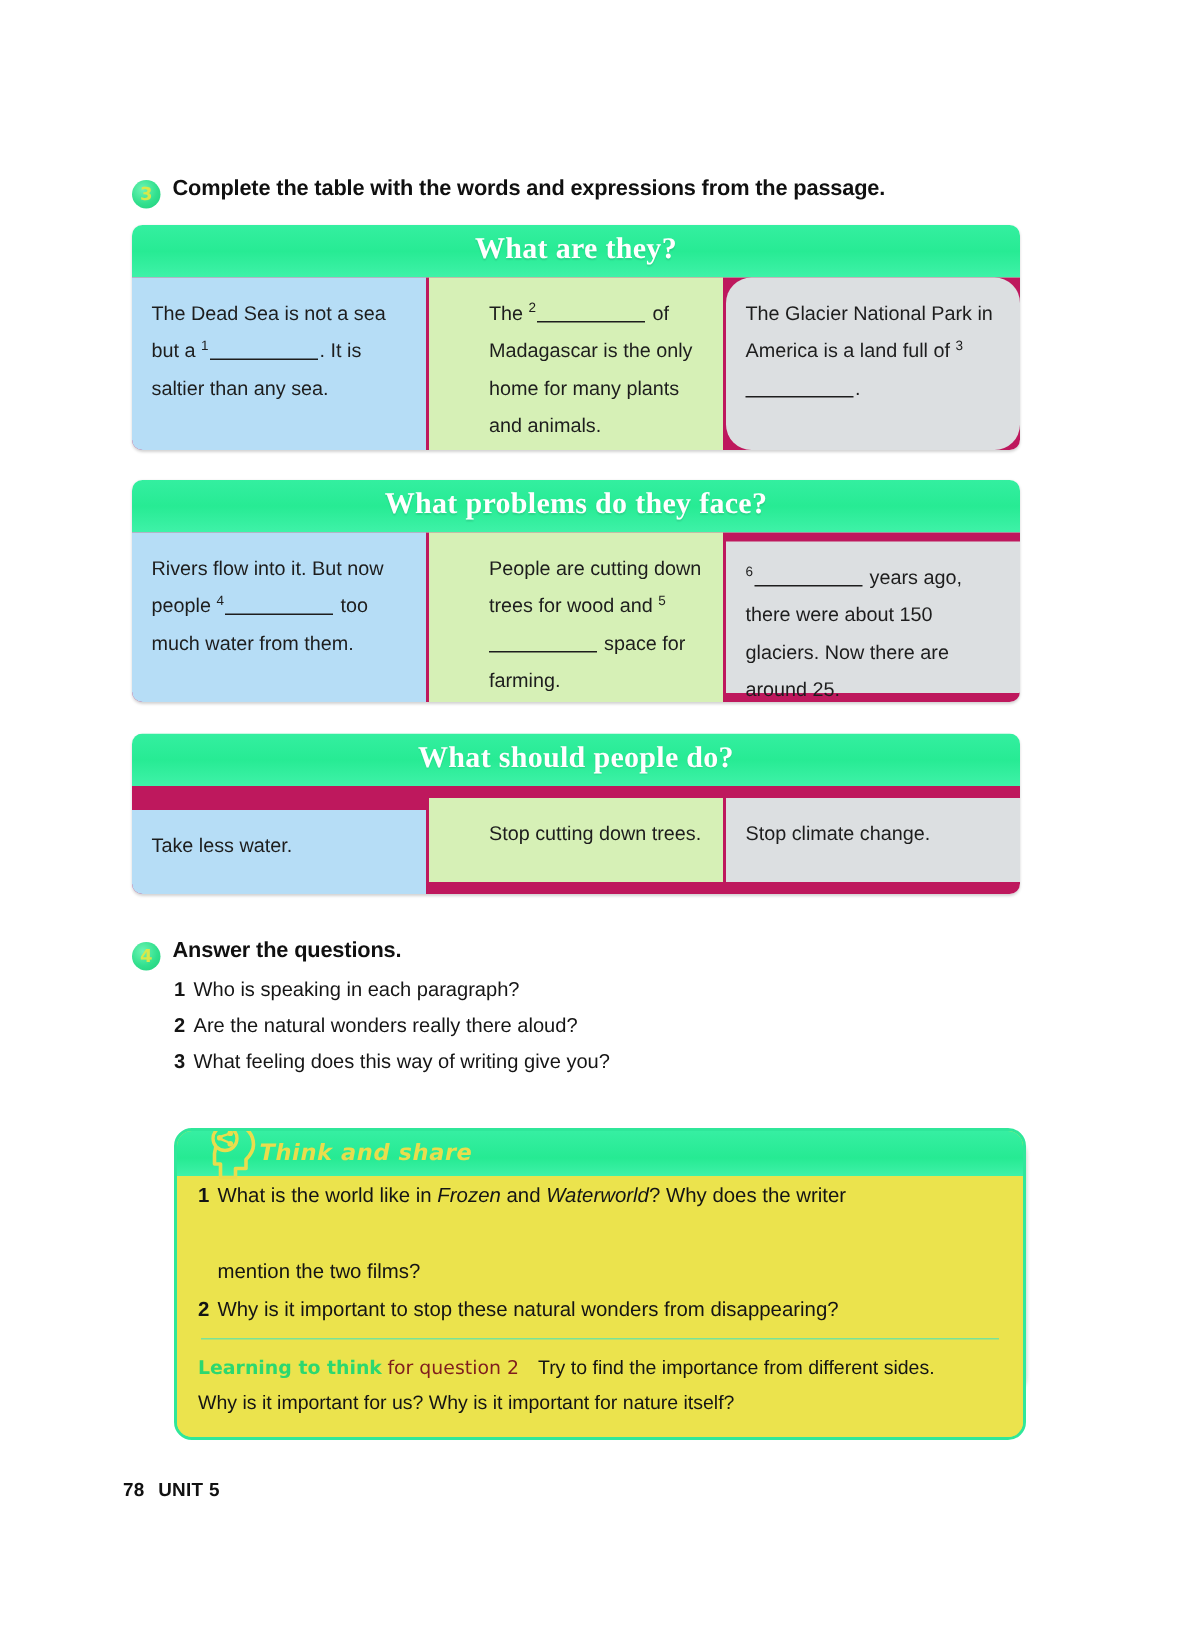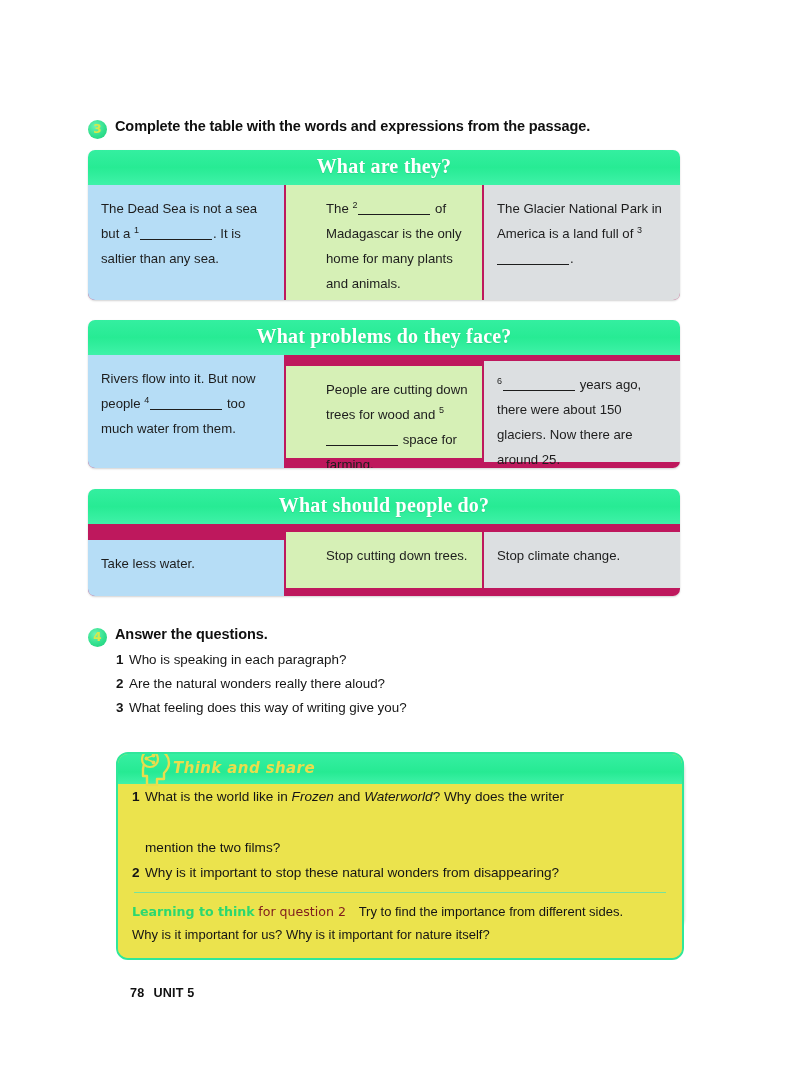--- a/index.html
+++ b/index.html
@@ -212,21 +212,21 @@
   
   .footer {
     position: absolute;
     left: 82px;
     top: 986px;
     font-size: 12.6px;
     font-weight: bold;
     color: #111111;
     letter-spacing: 0.2px;
   }
-  .footer .pg { margin-right: 9px; margin-left: 48px; }
+  .footer .pg { margin-right: 9px; }
 </style>
 </head>
 <body>
 
 <div class="page">
 
   <div class="ex-head" style="left:88px; top:118px;">
     <div class="badge">3</div>
     <div class="ex-title">Complete the table with the words and expressions from the passage.</div>
   </div>
@@ -235,34 +235,34 @@
     <div class="tbl-head">What are they?</div>
     <div class="tbl-row">
       <div class="cell c-blue" style="height:115px;">
         <span>The Dead Sea is not a sea but a </span><span class="sup">1</span><span class="blank"></span><span>. It is saltier than any sea.</span>
       </div>
       <div class="gap"></div>
       <div class="cell c-green" style="height:115px;">
         <span>The </span><span class="sup">2</span><span class="blank"></span><span> of Madagascar is the only home for many plants and animals.</span>
       </div>
       <div class="gap"></div>
-      <div class="cell c-gray" style="height:115px;">
+      <div class="cell c-gray" style="height:115px;border-radius:17px;">
         <span>The Glacier National Park in America is a land full of </span><span class="sup">3</span><span class="blank"></span><span>.</span>
       </div>
     </div>
   </div>
 
   <div class="tbl" style="top:320px;">
     <div class="tbl-head">What problems do they face?</div>
     <div class="tbl-row">
       <div class="cell c-blue" style="height:113px;">
         <span>Rivers flow into it. But now people </span><span class="sup">4</span><span class="blank"></span><span> too much water from them.</span>
       </div>
       <div class="gap"></div>
-      <div class="cell c-green" style="height:92px;">
+      <div class="cell c-green" style="height:113px;">
         <span>People are cutting down trees for wood and </span><span class="sup">5</span><span class="blank"></span><span> space for farming.</span>
       </div>
       <div class="gap"></div>
       <div class="cell c-gray" style="height:101px;">
         <span class="sup">6</span><span class="blank"></span><span> years ago, there were about 150 glaciers. Now there are around 25.</span>
       </div>
     </div>
   </div>
 
   <div class="tbl" style="top:489px;">

